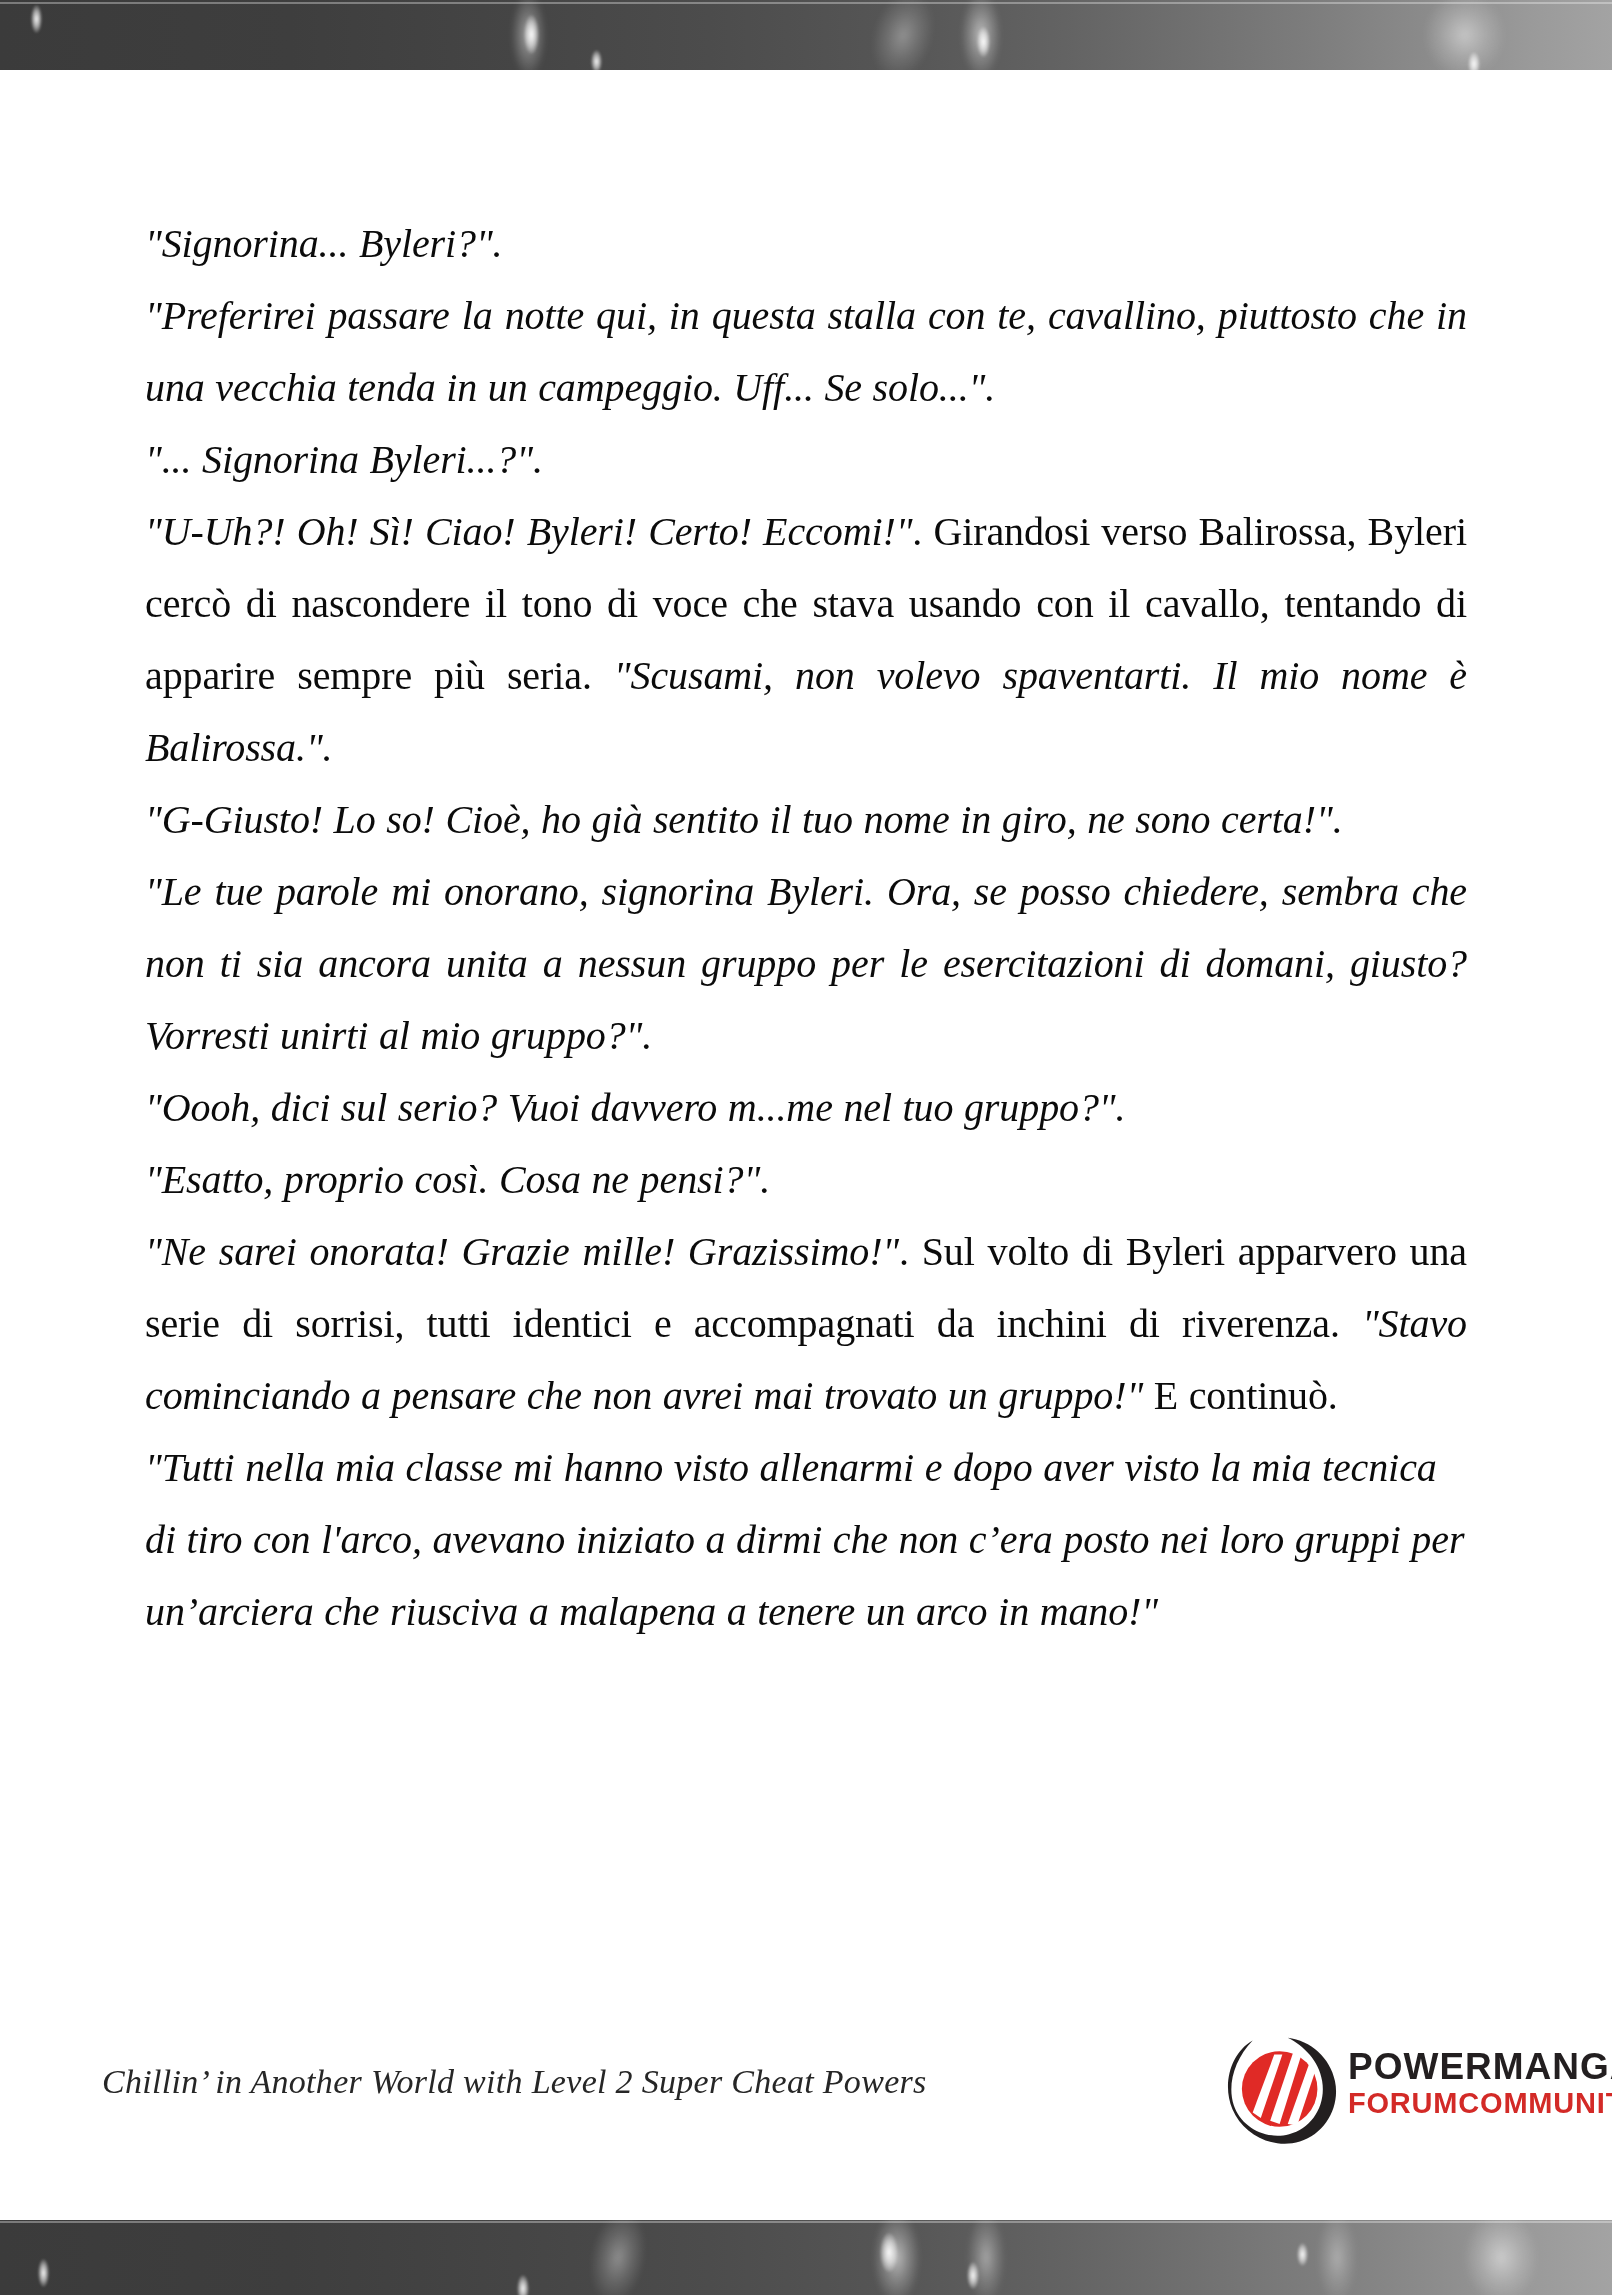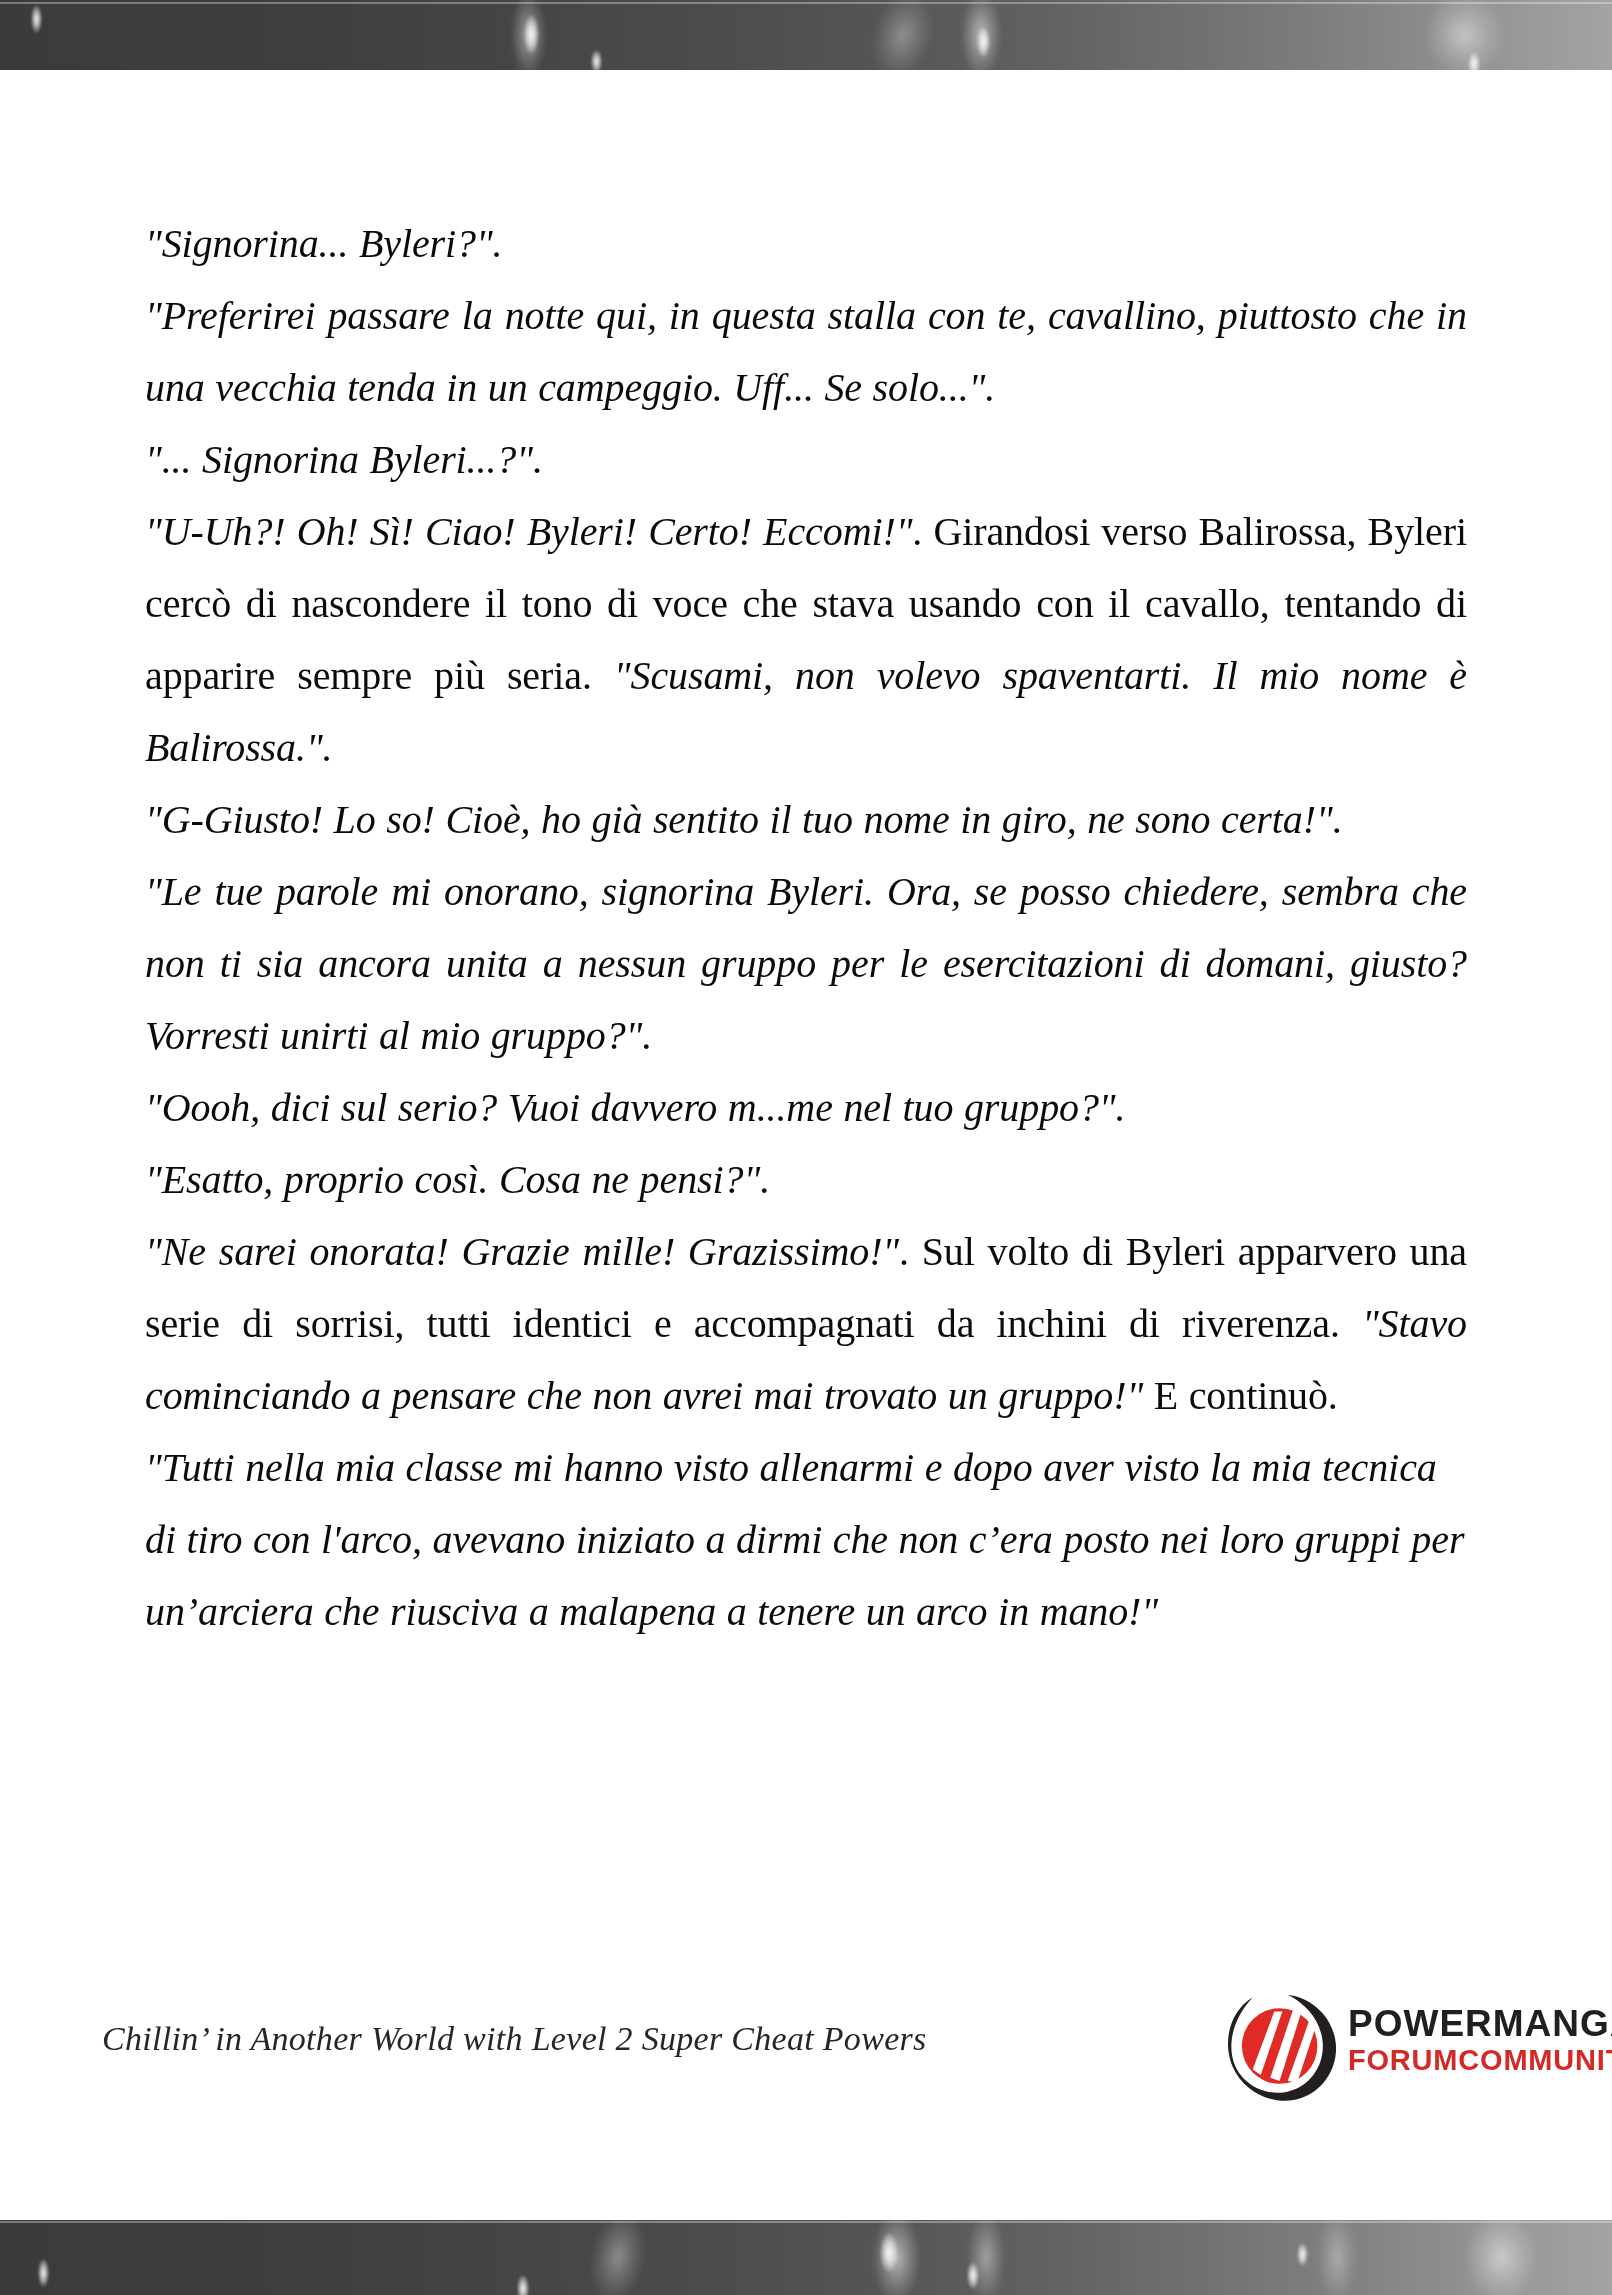--- a/index.html
+++ b/index.html
@@ -97,21 +97,21 @@
   }
   .para.last { text-align: left; }
   .para .narr {
     font-style: normal;
   }
 
   
   .footer {
     position: absolute;
     left: 0;
-    top: 1902px;
+    top: 1945px;
     width: 1392px;
     height: 142px;
     text-decoration: underline;
   }
   .series-title {
     position: absolute;
     left: 102px;
     top: 48px;
     font-size: 34px;
     font-style: italic;

